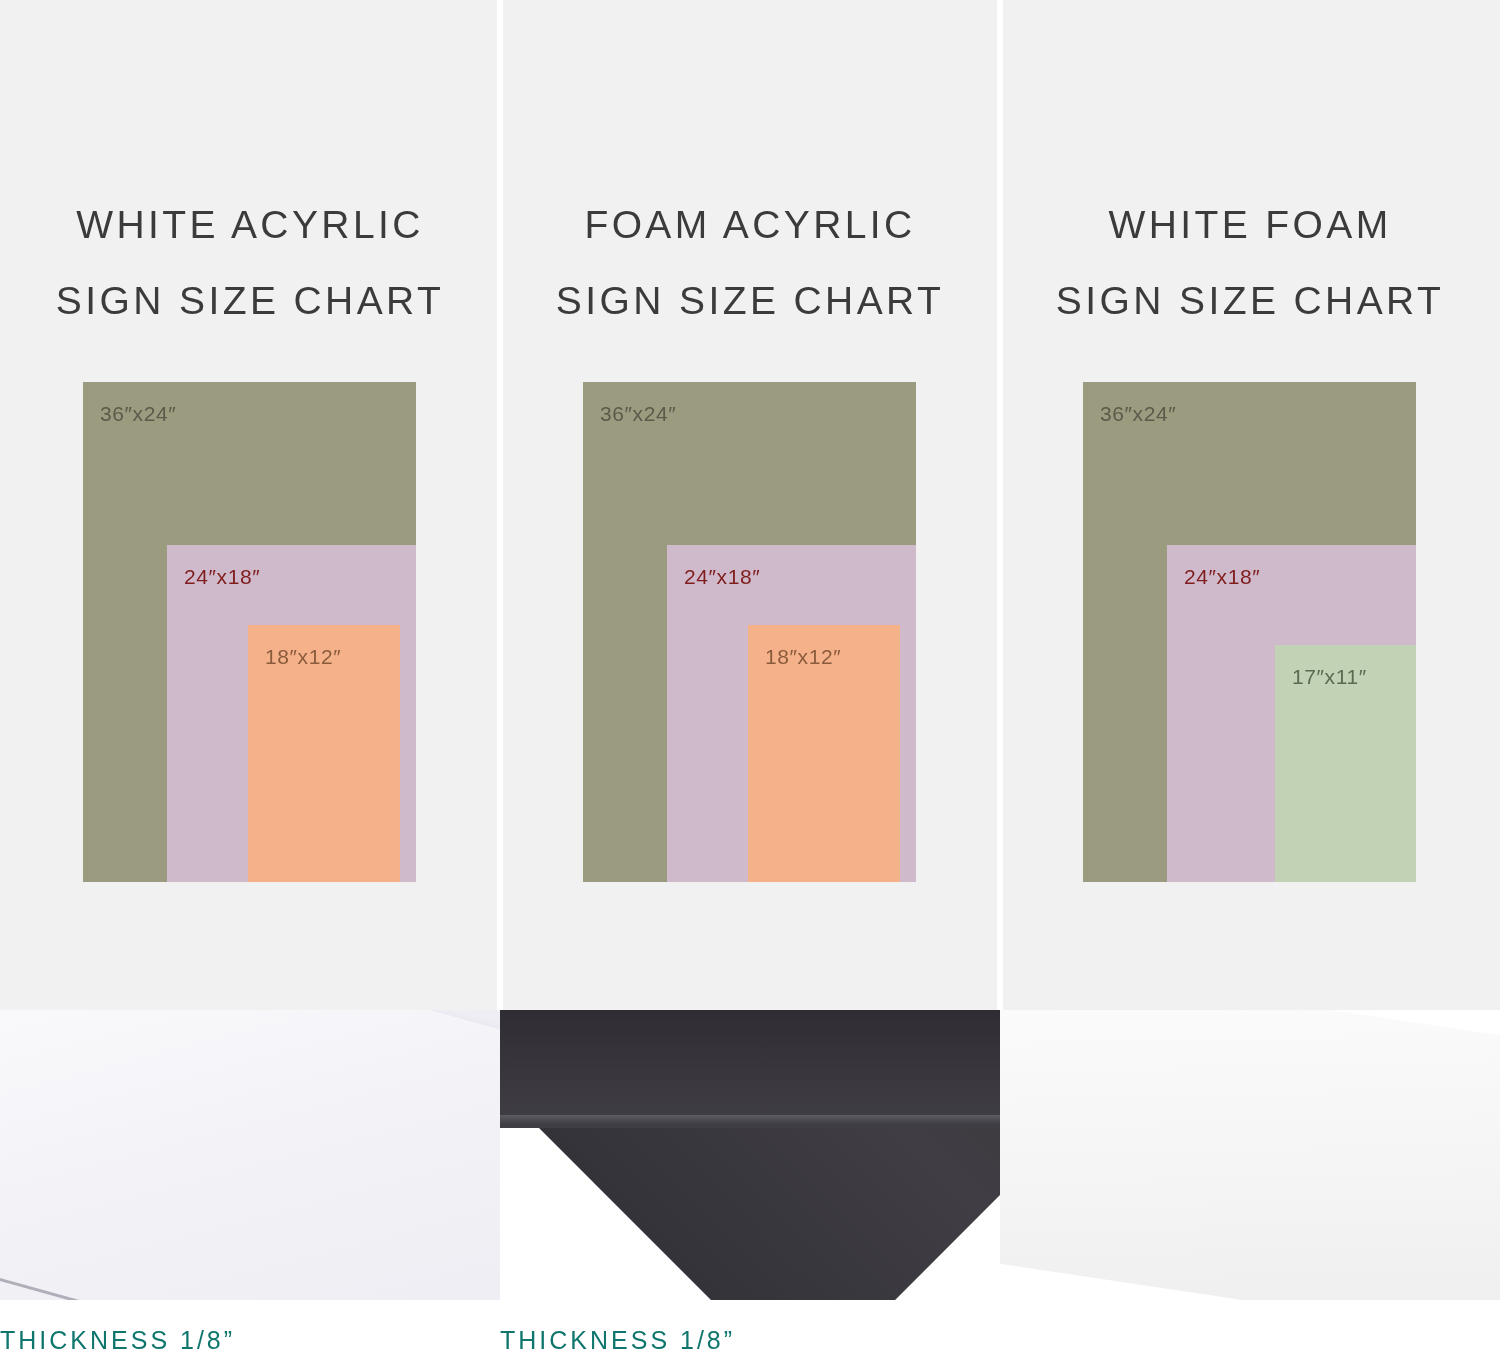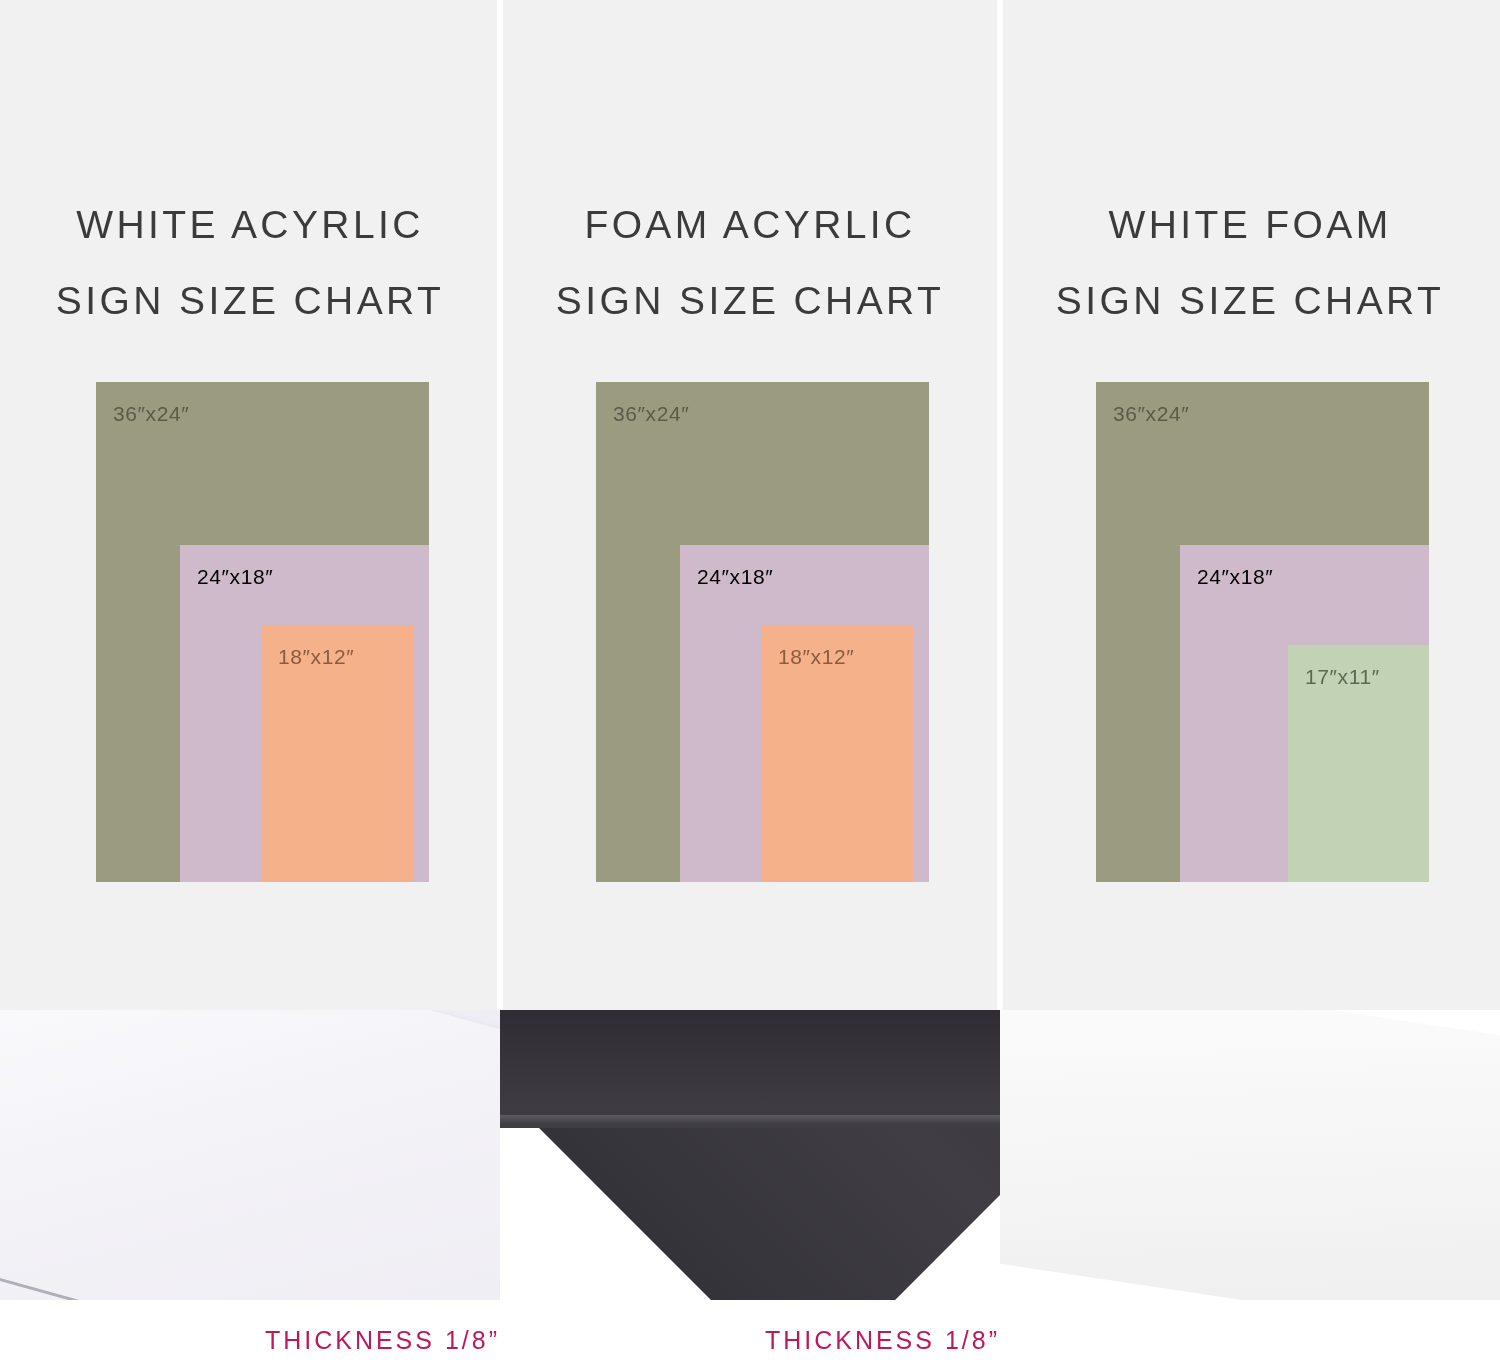--- a/index.html
+++ b/index.html
@@ -55,21 +55,21 @@
     letter-spacing: 3.4px;
     line-height: 38px;
     font-weight: 300;
     white-space: pre-line;
   }
   .title-line { display: block; }
 
   
   .diagram {
     position: absolute;
-    left: 96px;
+    left: 83px;
     top: 382px;
     width: 333px;
     height: 500px;
   }
   .rect {
     position: absolute;
     box-sizing: border-box;
   }
   .rect-lg {                       
     left: 0px;   top: 0px;
@@ -89,21 +89,21 @@
   }
   .rect-label {
     position: absolute;
     left: 17px;
     top: 20px;
     font-size: 21px;
     letter-spacing: 0.6px;
     color: #5e5a4a;
     white-space: nowrap;
   }
-  .rect-md .rect-label  { color: #000000; }
+  .rect-md .rect-label  { color: #7f1d1d; }
   .rect-sm .rect-label  { color: #8a5c3d; }
   .rect-sm-alt .rect-label { color: #5b6b52; }
 
   
   .photo {
     position: absolute;
     left: 0;
     top: 1010px;
     width: 500px;
     height: 290px;
@@ -207,22 +207,22 @@
     width: 1500px;
     height: 72px;
     background: #ffffff;
   }
 
   
   .thickness {
     position: absolute;
     top: 1326px;
     width: 500px;
-    text-align: right;
-    color: #be185d;
+    text-align: left;
+    color: #0f766e;
     font-size: 25px;
     letter-spacing: 3px;
     font-weight: 300;
     white-space: nowrap;
   }
 </style>
 </head>
 <body>
 
 <div id="board">

